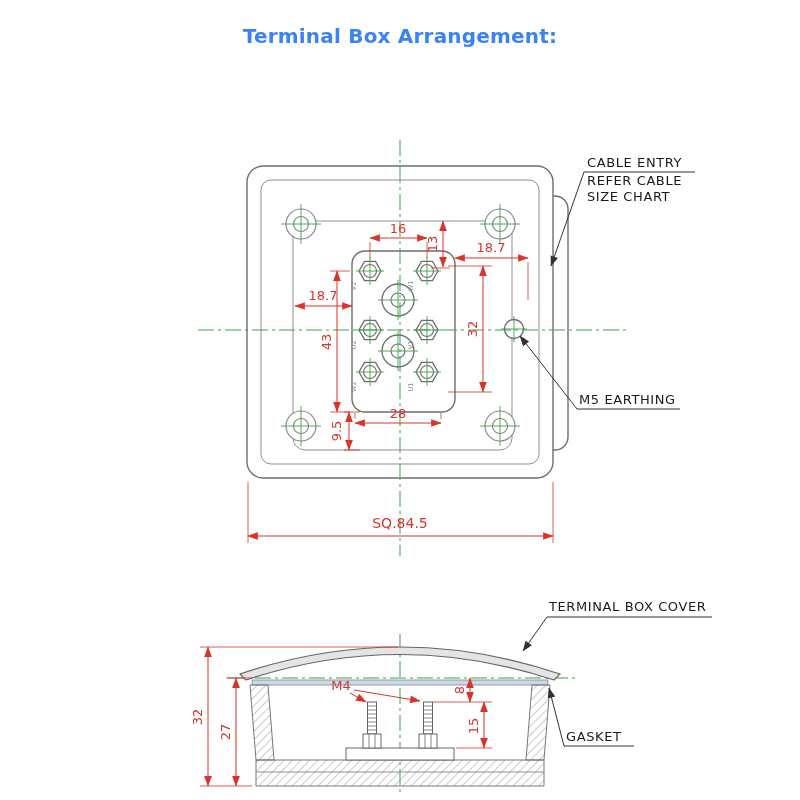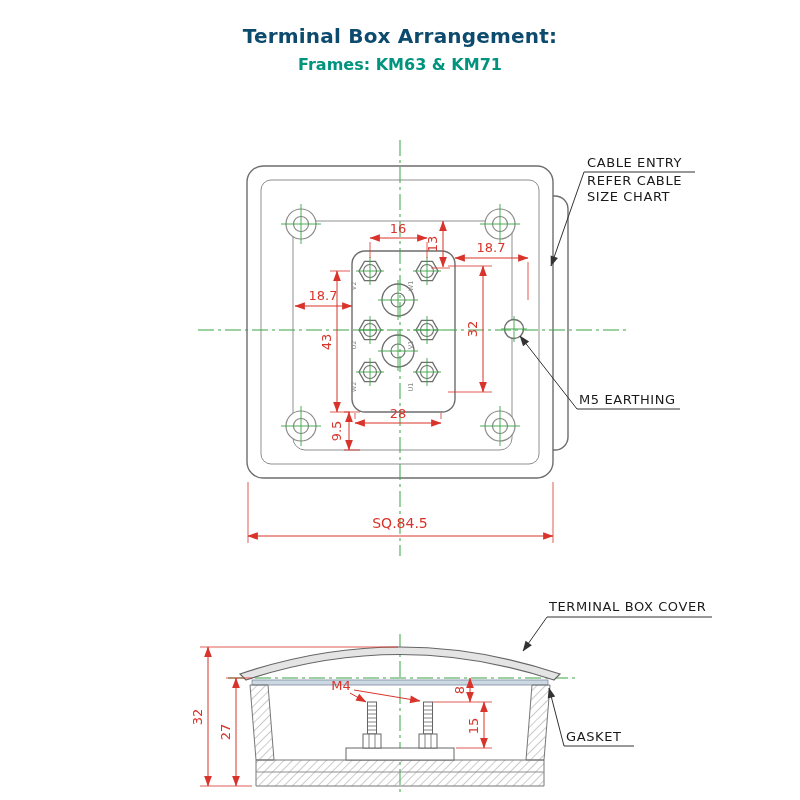--- a/index.html
+++ b/index.html
@@ -1,19 +1,19 @@
 <!DOCTYPE html>
 <html><head>
 <meta charset="utf-8">
 <style>
   html,body{margin:0;padding:0;}
   body{width:800px;height:800px;background:#ffffff;position:relative;overflow:hidden;
        font-family:"DejaVu Sans","Liberation Sans",sans-serif;}
   .hdr{position:absolute;top:24px;left:0;width:100%;text-align:center;z-index:2;}
-  .hdr h1{margin:0;font-size:20px;font-weight:bold;color:#0c4a6e;letter-spacing:0.2px;}
+  .hdr h1{margin:0;font-size:20px;font-weight:bold;color:#3b82f6;letter-spacing:0.2px;}
   .hdr h2{margin:7px 0 0 0;font-size:16px;font-weight:bold;color:#00947e;}
   svg{position:absolute;top:0;left:0;}
   .lnw{fill:#ffffff;stroke:#6e6e6e;stroke-width:1.4;}
   .ln2{fill:none;stroke:#8f8f8f;stroke-width:1;}
   .cl{stroke:#3aa345;stroke-width:1;fill:none;stroke-dasharray:16 4 3 4;}
   .cl2{stroke:#3aa345;stroke-width:0.9;fill:none;}
   .dim{stroke:#d9342b;stroke-width:1;fill:none;}
   .ext{stroke:#d9342b;stroke-width:0.8;fill:none;}
   .dtx{fill:#d9342b;font-size:13px;font-family:"DejaVu Sans",sans-serif;}
   .dtx2{fill:#d9342b;font-size:14px;font-family:"DejaVu Sans",sans-serif;}
@@ -21,21 +21,20 @@
   .ttx{fill:#888;font-size:6.5px;font-family:"DejaVu Sans",sans-serif;}
   .ldr{stroke:#333;stroke-width:1;fill:none;}
   .mech{fill:#ffffff;stroke:#666;stroke-width:1;}
   .thr{stroke:#555;stroke-width:0.7;fill:none;}
 </style>
 </head>
 <body>
 
 <div class="hdr">
   <h1>Terminal Box Arrangement:</h1>
-  <h2>Frames: KM63 &amp; KM71</h2>
 </div>
 
 <svg width="800" height="800" viewBox="0 0 800 800">
   <defs>
     <marker id="ar" viewBox="0 0 10 8" refX="9.5" refY="4" markerWidth="11" markerHeight="9" orient="auto-start-reverse">
       <path d="M0.5,0.5 L10,4 L0.5,7.5 Z" fill="#d9342b"></path>
     </marker>
     <marker id="ab" viewBox="0 0 10 8" refX="9.5" refY="4" markerWidth="11" markerHeight="9" orient="auto">
       <path d="M0.5,0.5 L10,4 L0.5,7.5 Z" fill="#333"></path>
     </marker>

